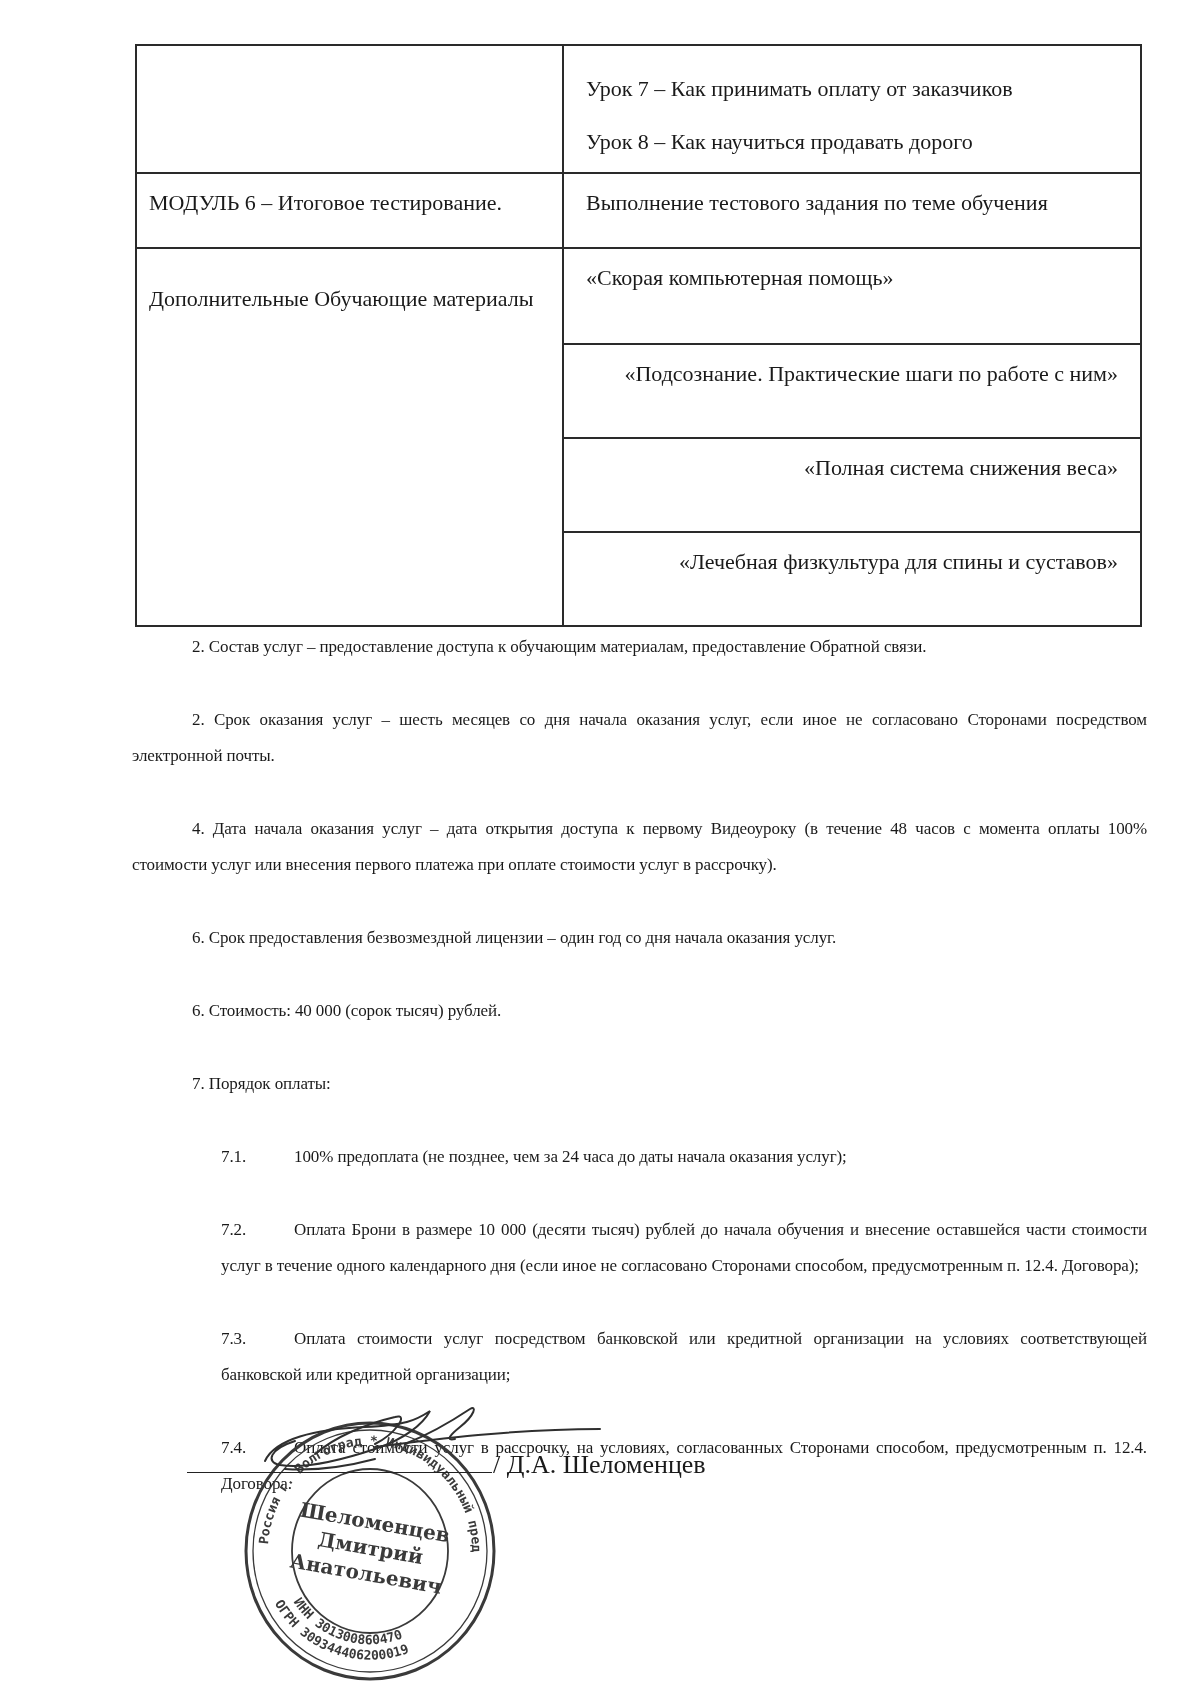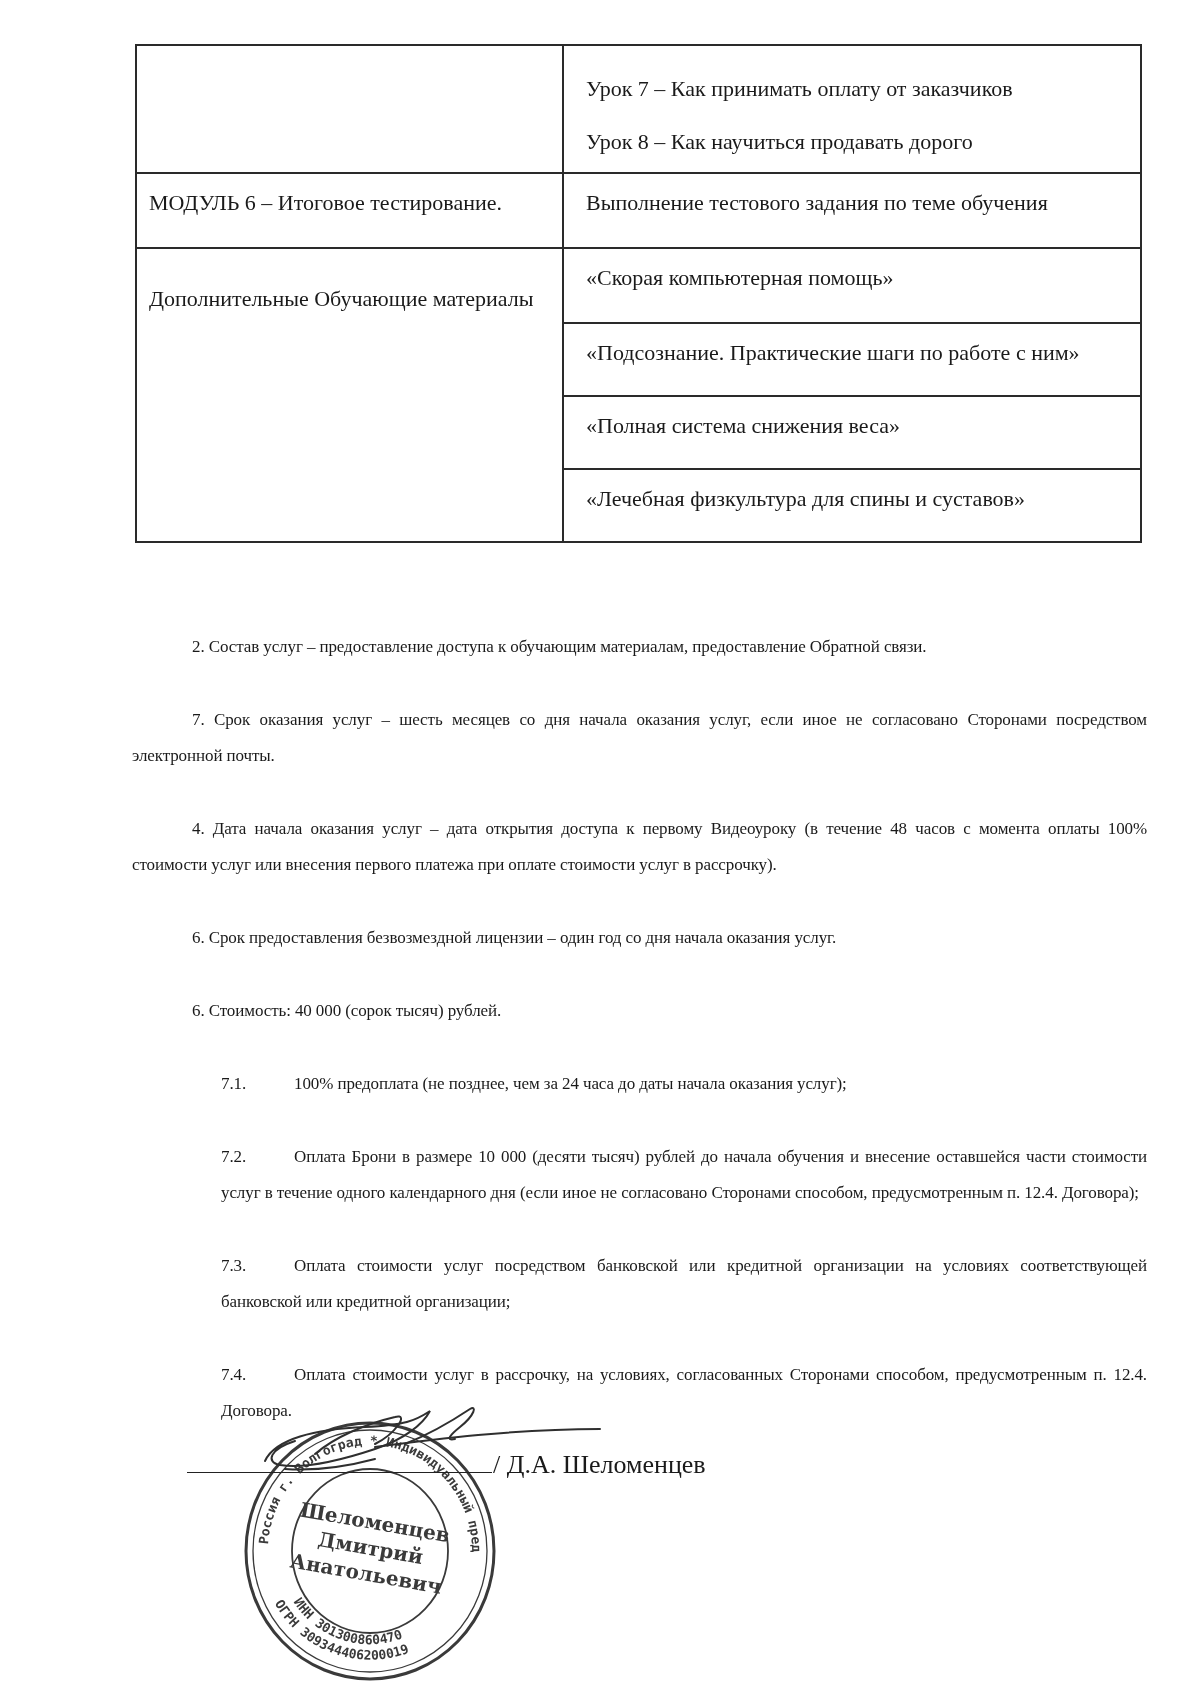--- a/index.html
+++ b/index.html
@@ -22,22 +22,22 @@
   .tbl col.c1 { width: 427px; }
   .tbl col.c2 { width: 578px; }
   .cell-inner { padding: 10px 12px 0 12px; }
   .cell-inner.right { padding-left: 22px; }
   .lesson-line { height: 53px; line-height: 53px; white-space: nowrap; }
   .row-lessons td { height: 126px; }
   .row-lessons .cell-inner { padding-top: 16px; }
   .row-final td { height: 73px; }
   .row-final .cell-inner { padding-top: 16px; }
   .extra-left { padding: 33px 12px 0 12px; line-height: 34px; }
-  .extra-item { height: 73px; box-sizing: border-box; padding: 16px 22px 0 22px; white-space: nowrap; }
-  .extra-item + .extra-item { border-top: 2px solid #2a2a2a; }
+  .extra-item { height: 94px; box-sizing: border-box; padding: 16px 22px 0 22px; white-space: nowrap; }
+  .extra-item + .extra-item { border-top: 2px solid #2a2a2a; text-align: right; }
   .row-extra td.right-col { padding: 0; }
 
   
   .body-text {
     position: absolute; left: 132px; top: 585px; width: 1015px;
     font-size: 17px; line-height: 36px;
     text-align: justify; letter-spacing: -0.1px; margin-top: 40px;
   }
   .para { margin: 0 0 37px 0; text-indent: 60px; }
   .sub {
@@ -98,24 +98,25 @@
         <div class="extra-item">«Подсознание. Практические шаги по работе с ним»</div>
         <div class="extra-item">«Полная система снижения веса»</div>
         <div class="extra-item">«Лечебная физкультура для спины и суставов»</div>
       </td>
     </tr>
   </tbody>
     </table>
 
   <div class="body-text">
     <p class="para">2. Состав услуг – предоставление доступа к обучающим материалам, предоставление Обратной связи.</p>
-    <p class="para">7. Срок оказания услуг – шесть месяцев со дня начала оказания услуг, если иное не согласовано Сторонами посредством электронной почты.</p>
+    <p class="para">2. Срок оказания услуг – шесть месяцев со дня начала оказания услуг, если иное не согласовано Сторонами посредством электронной почты.</p>
     <p class="para">4. Дата начала оказания услуг – дата открытия доступа к первому Видеоуроку (в течение 48 часов с момента оплаты 100% стоимости услуг или внесения первого платежа при оплате стоимости услуг в рассрочку).</p>
     <p class="para">6. Срок предоставления безвозмездной лицензии – один год со дня начала оказания услуг.</p>
     <p class="para">6. Стоимость: 40 000 (сорок тысяч) рублей.</p>
+    <p class="para">7. Порядок оплаты:</p>
 
     <p class="sub"><span class="num">7.1.</span><span>100% предоплата (не позднее, чем за 24 часа до даты начала оказания услуг);</span></p>
     <p class="sub"><span class="num">7.2.</span><span>Оплата Брони в размере 10 000 (десяти тысяч) рублей до начала обучения и внесение оставшейся части стоимости услуг в течение одного календарного дня (если иное не согласовано Сторонами способом, предусмотренным п. 12.4. Договора);</span></p>
     <p class="sub"><span class="num">7.3.</span><span>Оплата стоимости услуг посредством банковской или кредитной организации на условиях соответствующей банковской или кредитной организации;</span></p>
     <p class="sub"><span class="num">7.4.</span><span>Оплата стоимости услуг в рассрочку, на условиях, согласованных Сторонами способом, предусмотренным п. 12.4. Договора.</span></p>
   </div>
 
   <svg class="stamp" viewBox="0 0 260 265">
     <defs>
       <path id="arcTop" d="M 28,132 A 102,106 0 0 1 232,132"></path>

